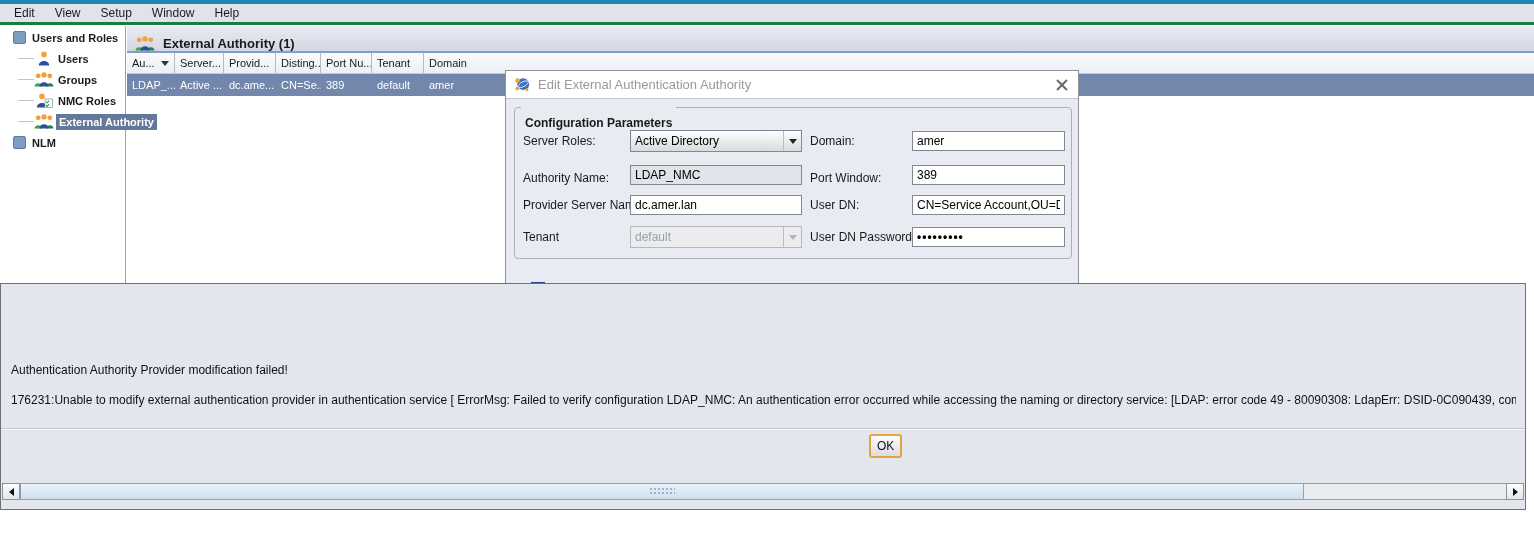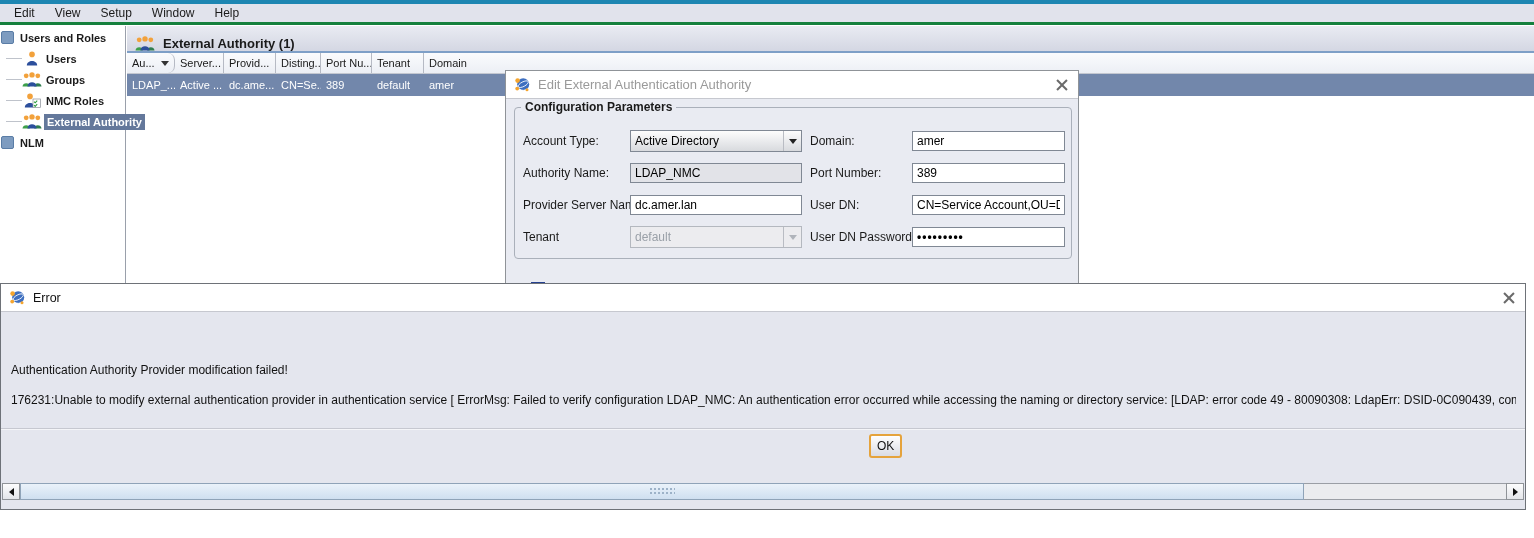--- a/index.html
+++ b/index.html
@@ -9,64 +9,64 @@
 
   
   .top-strip { position:absolute; left:0; top:0; width:1534px; height:4px; background:#1d86b2; }
   .menubar { position:absolute; left:0; top:4px; width:1534px; height:21px;
              background:#e1e3ec; border-bottom:3px solid #15803d;
              display:flex; align-items:center; padding-left:4px; }
   .menu-item { font-size:12px; color:#1a1a1a; padding:2px 10px; cursor:default; }
 
   
   .sidebar { position:absolute; left:0; top:26px; width:126px; height:464px;
-             background:#ffffff; border-right:1px solid #9aa0ab; padding-top:1px; z-index:1; }
+             background:#ffffff; border-right:1px solid #9aa0ab; padding-top:1px; z-index:1;padding-left:12px; }
   .tree-item { height:21px; display:flex; align-items:center; font-size:11px; font-weight:700; color:#1a1a1a; }
   .tree-item .hline { width:16px; height:1px; background:#bfc3cb; margin-left:6px; flex:none; }
   .tree-item .ticon { width:20px; height:16px; flex:none; display:flex; align-items:center; justify-content:center; }
   .tree-item.root .ticon { width:13px; height:13px; margin-left:1px; background:#7e9cc0; border:1px solid #5a7da6; border-radius:2px; }
   .tree-item .tlabel { margin-left:4px; white-space:nowrap; }
   .tree-item.root .tlabel { margin-left:6px; }
   .tree-item.selected .tlabel { background:#64789b; color:#ffffff; padding:2px 3px; margin-left:2px; }
 
   
   .content { position:absolute; left:127px; top:26px; width:1407px; height:512px; background:#ffffff; }
   .panel-header { height:27px; background:linear-gradient(#e9ebf2,#d4d7e3);
                   border-bottom:2px solid #7e9fc7; display:flex; align-items:flex-end; padding-left:8px; }
   .panel-title { font-size:13px; font-weight:700; color:#1a1a1a; margin-left:8px; }
   .grid-header { height:21px; background:linear-gradient(#fafbfd,#eceff5); border-bottom:1px solid #c3c7d0;
                  display:flex; align-items:center; }
   .grid-header .cell { height:100%; display:flex; align-items:center; padding-left:5px;
                        border-right:1px solid #b6bac4; font-size:11px; color:#1a1a1a; white-space:nowrap; overflow:hidden; }
   .grid-row { height:22px; background:#7287ab; display:flex; align-items:center; }
   .grid-row .cell { height:100%; display:flex; align-items:center; padding-left:5px;
                     font-size:11px; color:#ffffff; white-space:nowrap; overflow:hidden; }
-  .c0{width:48px;border-radius:7px;} .c1{width:49px;} .c2{width:52px;} .c3{width:45px;} .c4{width:51px;} .c5{width:52px;} .c6{flex:1; border-right:none!important;}
+  .c0{width:48px;} .c1{width:49px;} .c2{width:52px;} .c3{width:45px;} .c4{width:51px;} .c5{width:52px;} .c6{flex:1; border-right:none!important;}
   .sort-arrow { width:0; height:0; border-left:4px solid transparent; border-right:4px solid transparent;
                 border-top:5px solid #333; margin-left:6px; }
 
   
   .dialog { position:absolute; border:1px solid #8f9398; background:#e9ebf2; }
   .dialog-titlebar { height:28px; background:#ffffff; border-bottom:1px solid #c6c8cf;
                      display:flex; align-items:center; padding:12px 8px; }
   .dialog-title { font-size:13px; margin-left:8px; white-space:nowrap; }
   .close-x { margin-left:auto; width:16px; height:16px; position:relative; cursor:default; }
   .close-x::before, .close-x::after { content:""; position:absolute; left:1px; top:7px; width:14px; height:2px; background:#6a6a6a; }
   .close-x::before { transform:rotate(45deg); }
   .close-x::after  { transform:rotate(-45deg); }
 
   
   .edit-dialog { left:505px; top:70px; width:574px; height:215px; z-index:5; overflow:hidden; }
   .edit-dialog .dialog-title { color:#9a9a9a; }
   .groupbox { position:absolute; left:8px; top:36px; width:558px; height:152px;
               border:1px solid #aab0ba; border-radius:4px; }
-  .groupbox-label { position:absolute; top:-8px; left:6px; background:#e9ebf2; padding:0 4px;
+  .groupbox-label { position:absolute; top:-8px; left:6px; background:#e9ebf2; padding:16px 4px;
                     font-size:12px; font-weight:700; color:#1a1a1a; }
   .frow { position:absolute; left:8px; height:24px; display:flex; align-items:center; }
-  .frow.r1{top:21px;} .frow.r2{top:53px;} .frow.r3{top:85px;} .frow.r4{top:117px;}
+  .frow.r1{top:21px;} .frow.r2{top:53px;align-items:flex-end;} .frow.r3{top:85px;} .frow.r4{top:117px;}
   .flabel { font-size:12px; color:#1a1a1a; white-space:nowrap; }
   .flabel.l { width:107px; flex:none; }
   .flabel.rr { width:102px; flex:none; margin-left:8px; }
   .txt { width:172px; height:20px; border:1px solid #808894; background:#ffffff; font-size:12px;
          font-family:"Liberation Sans",sans-serif; padding:0 4px; color:#000; }
   .txt.w2 { width:153px; }
   .txt.ro { background:#e2e3e8; }
   .txt.pw { font-weight:700; letter-spacing:1px; }
   .combo { width:172px; height:22px; border:1px solid #808894; background:linear-gradient(#fdfdfd,#d8dade);
            display:flex; align-items:center; font-size:12px; color:#000; padding-left:4px; position:relative; }
@@ -228,35 +228,35 @@
       <svg class="iconsvg" width="16" height="15" viewBox="0 0 16 15">
           <use href="#globe-icon-def"></use>
         </svg>
       <span class="dialog-title">Edit External Authentication Authority</span>
       <span class="close-x"></span>
     </div>
     <div class="groupbox">
       <span class="groupbox-label">Configuration Parameters</span>
 
       <div class="frow r1">
-        <span class="flabel l">Account Type:</span>
+        <span class="flabel l">Server Roles:</span>
         <div class="combo">
           <span>Active Directory</span>
           <span class="arrow-box">
               <span class="arrow"></span>
             </span>
         </div>
         <span class="flabel rr">Domain:</span>
         <input class="txt w2" value="amer" style="">
       </div>
 
       <div class="frow r2">
         <span class="flabel l">Authority Name:</span>
         <input class="txt ro" readonly="" value="LDAP_NMC" style="">
-        <span class="flabel rr">Port Number:</span>
+        <span class="flabel rr">Port Window:</span>
         <input class="txt w2" value="389" style="">
       </div>
 
       <div class="frow r3">
         <span class="flabel l">Provider Server Name:</span>
         <input class="txt" value="dc.amer.lan" style="">
         <span class="flabel rr">User DN:</span>
         <input class="txt w2" value="CN=Service Account,OU=DELL" style="">
       </div>
 
@@ -269,27 +269,20 @@
             </span>
         </div>
         <span class="flabel rr">User DN Password:</span>
         <input class="txt w2 pw" value="•••••••••" style="">
       </div>
     </div>
     <div class="partial-blue"></div>
   </div>
 
   <div class="dialog error-dialog">
-    <div class="dialog-titlebar">
-      <svg class="iconsvg" width="16" height="15" viewBox="0 0 16 15">
-          <use href="#globe-icon-def"></use>
-        </svg>
-      <span class="dialog-title">Error</span>
-      <span class="close-x"></span>
-    </div>
     <div class="error-body">
       <div class="err-line l1">Authentication Authority Provider modification failed!</div>
       <div class="err-line l2">176231:Unable to modify external authentication provider in authentication service [ ErrorMsg: Failed to verify configuration LDAP_NMC: An authentication error occurred while accessing the naming or directory service: [LDAP: error code 49 - 80090308: LdapErr: DSID-0C090439, comment: AcceptSecurityContext</div>
       <div class="btn-sep"></div>
       <button class="ok-btn">OK</button>
       <div class="hscrollbar">
         <div class="sb-btn">
             <span class="tri-l"></span>
           </div>
         <div class="sb-thumb">

